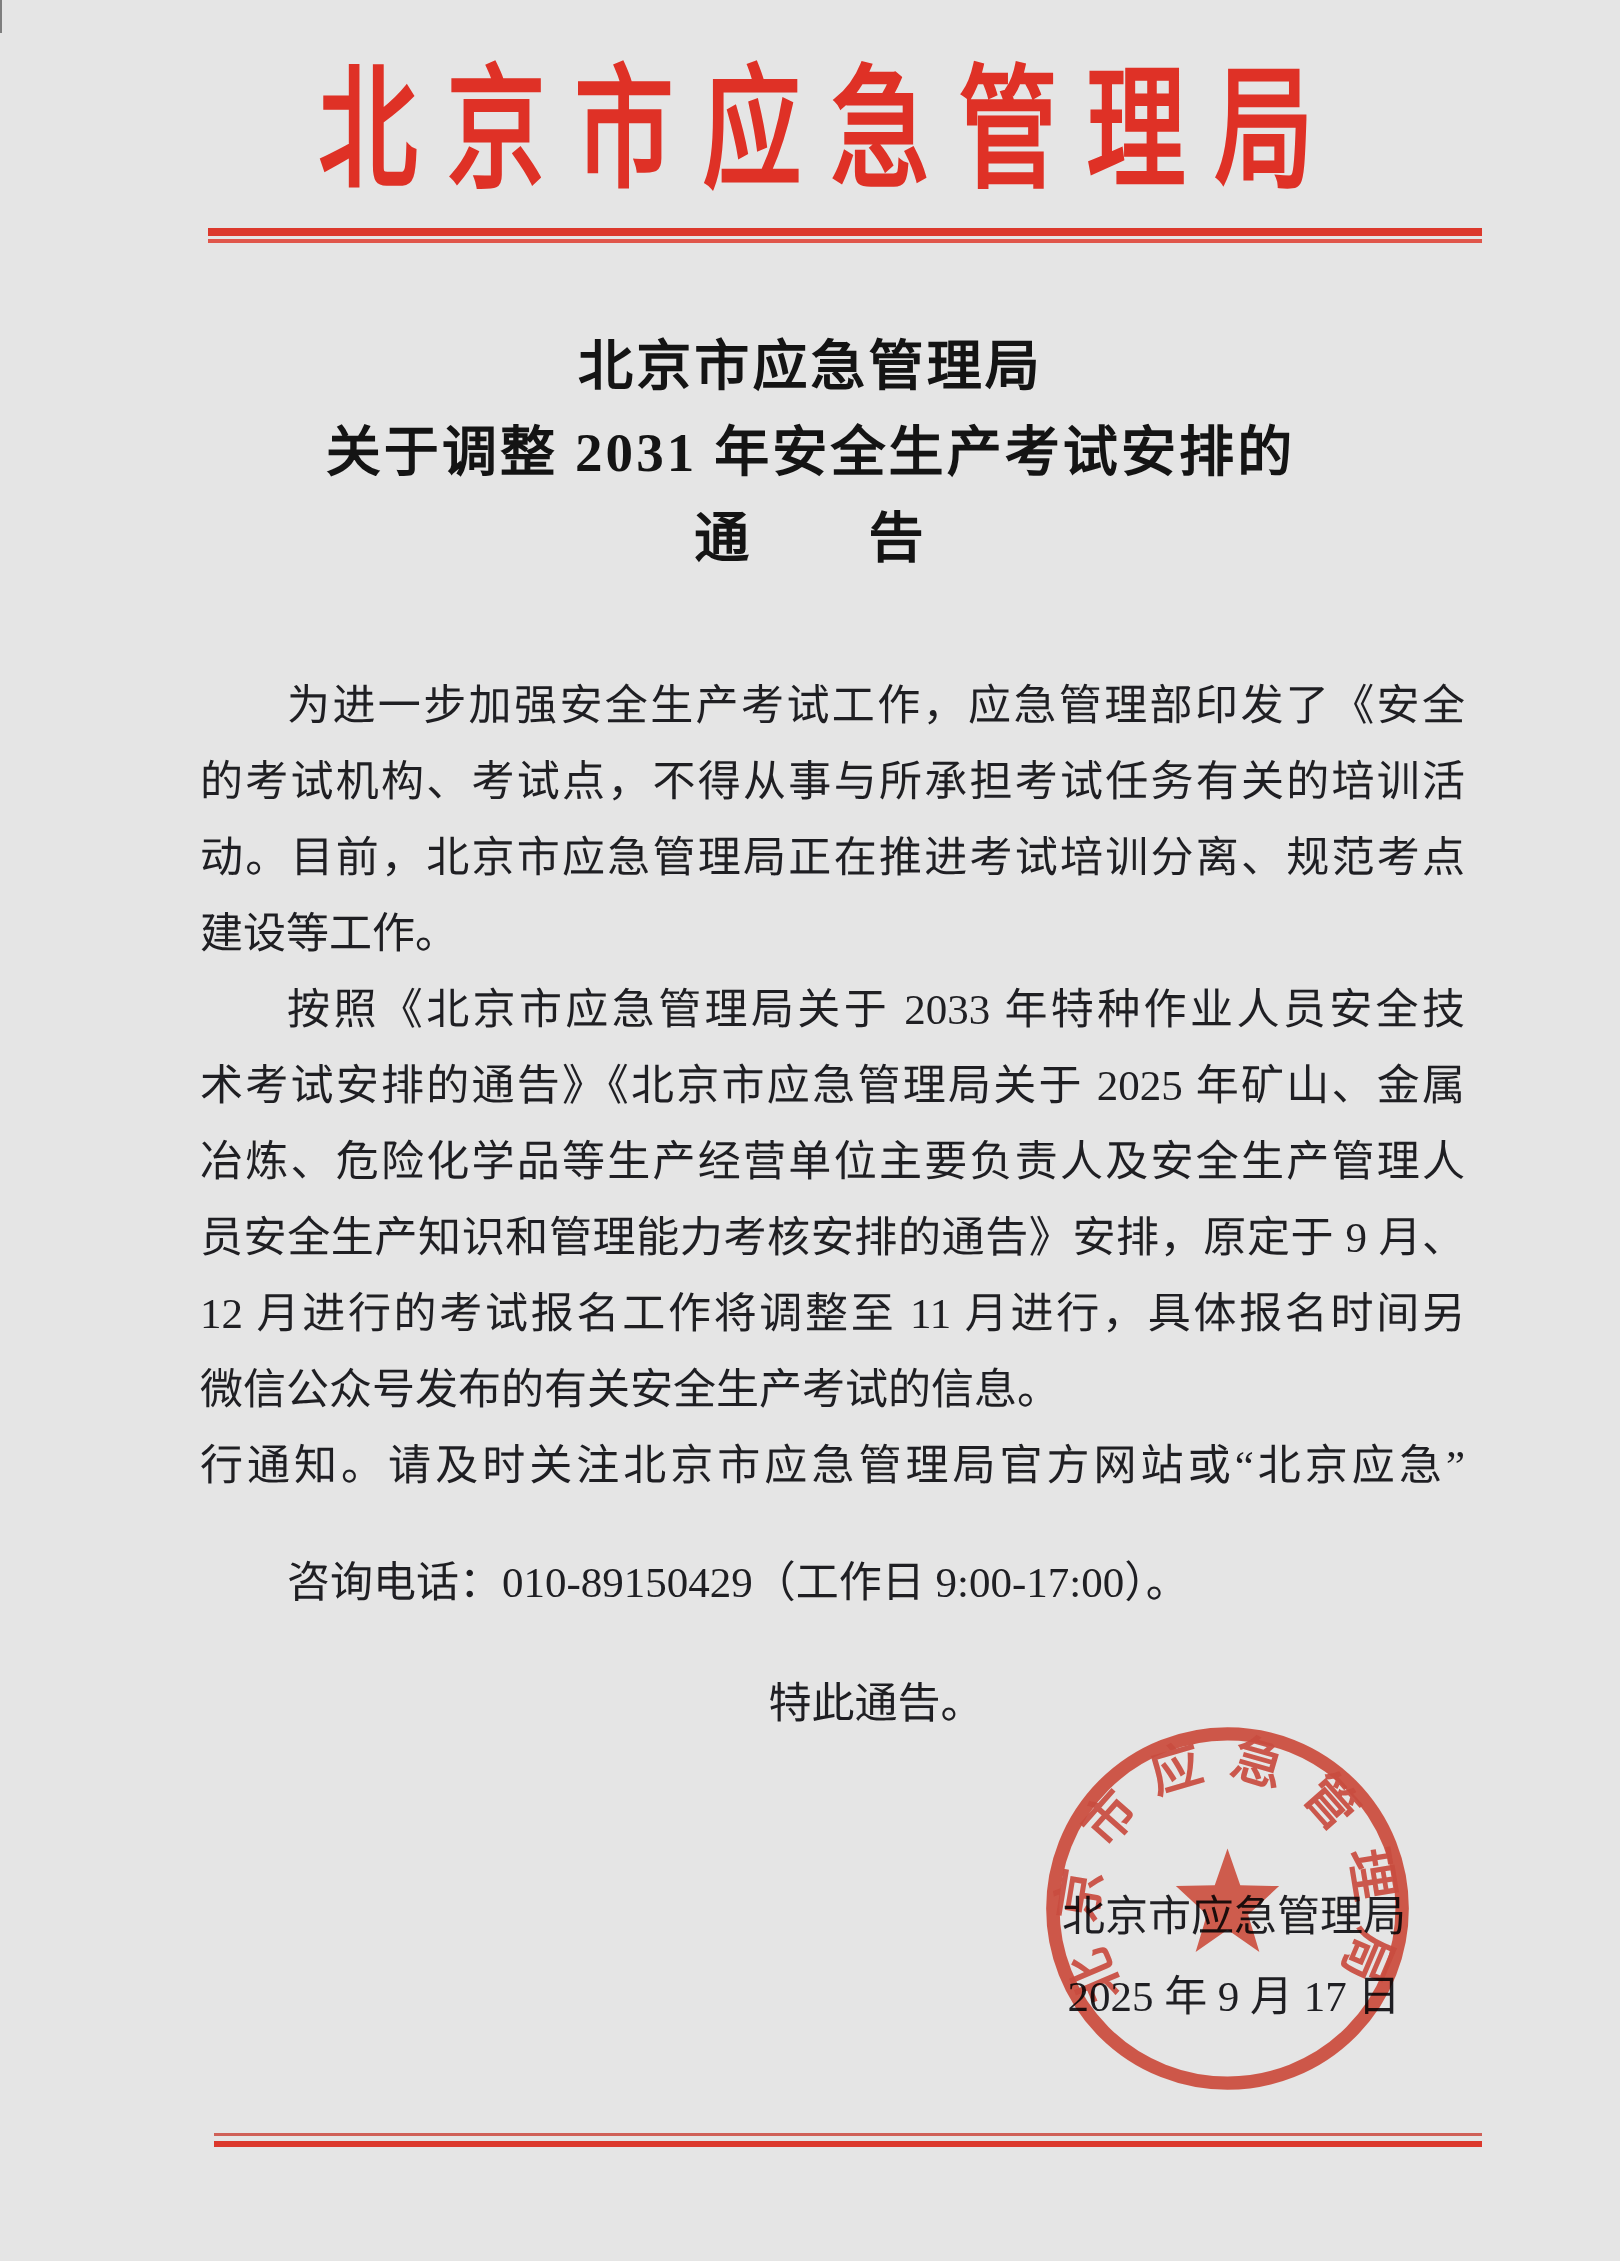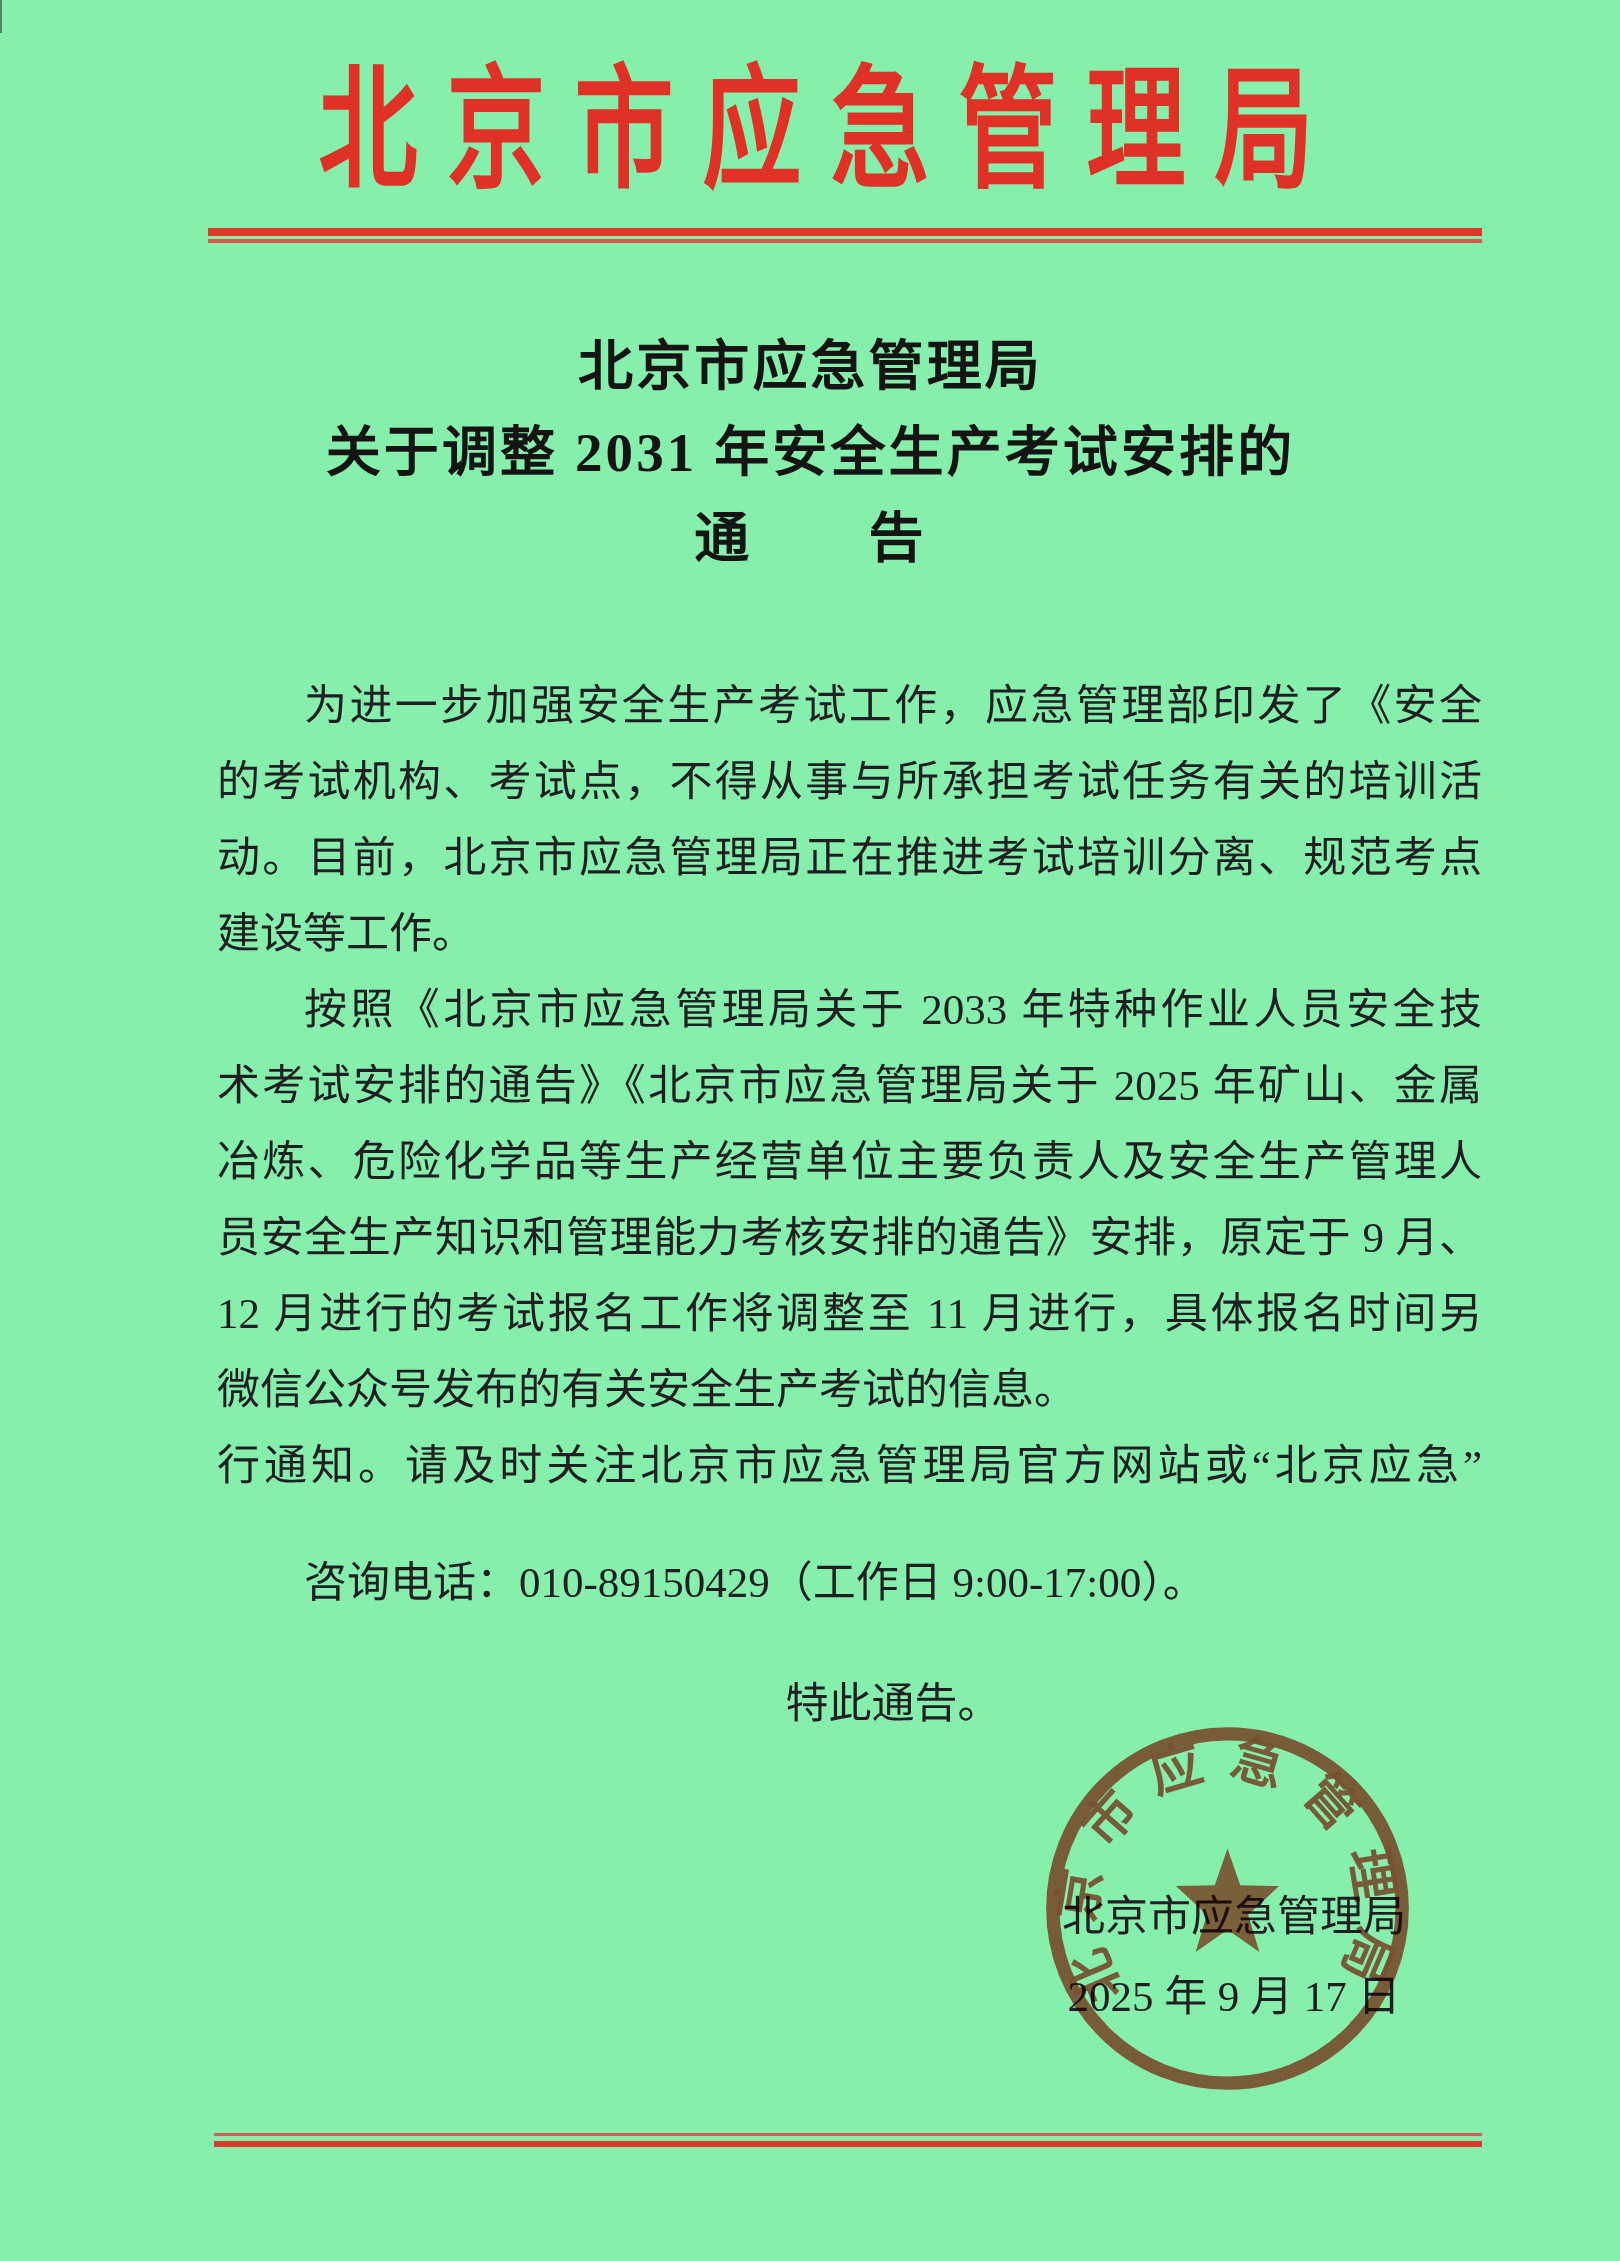--- a/index.html
+++ b/index.html
@@ -10,21 +10,21 @@
     --seal-red:#e0412e;
     --text-black:#1f1f23;
     --title-black:#141414;
   }
   *{margin:0;padding:0;box-sizing:border-box;}
   html,body{background:#ffffff;}
   body{
     width:1621px;height:2261px;position:relative;overflow:hidden;
     font-family:"Liberation Serif","DejaVu Serif",serif;
   }
-  .page{position:absolute;inset:0;background:#86efac;}
+  .page{position:absolute;inset:0;background:#e5e5e5;}
 
   
   .scan-edge{position:absolute;left:0;top:0;width:2.1px;height:33px;background:#2a2a2a;opacity:.55;}
 
   
   .masthead{
     position:absolute;top:61px;left:0;right:0;
     text-align:center;text-indent:40px;
     font-size:99px;font-weight:700;line-height:1.05;
     letter-spacing:29px;color:var(--masthead-red,#df3126);
@@ -42,21 +42,21 @@
   
   .doc-title{
     position:absolute;top:324px;left:0;right:0;
     text-align:center;color:var(--title-black,#141414);
     font-size:55px;font-weight:700;line-height:86px;letter-spacing:3.1px;
     white-space:nowrap;
   }
 
   
   .doc-body{
-    position:absolute;top:668px;left:217px;width:1265px;
+    position:absolute;top:668px;left:200px;width:1265px;
     color:var(--text-black,#1f1f23);
   }
   .body-line{
     font-size:43px;line-height:76px;min-height:76px;
     white-space:nowrap;
   }
   .body-line.full{
     white-space:normal;
     text-align:justify;text-align-last:justify;
   }

